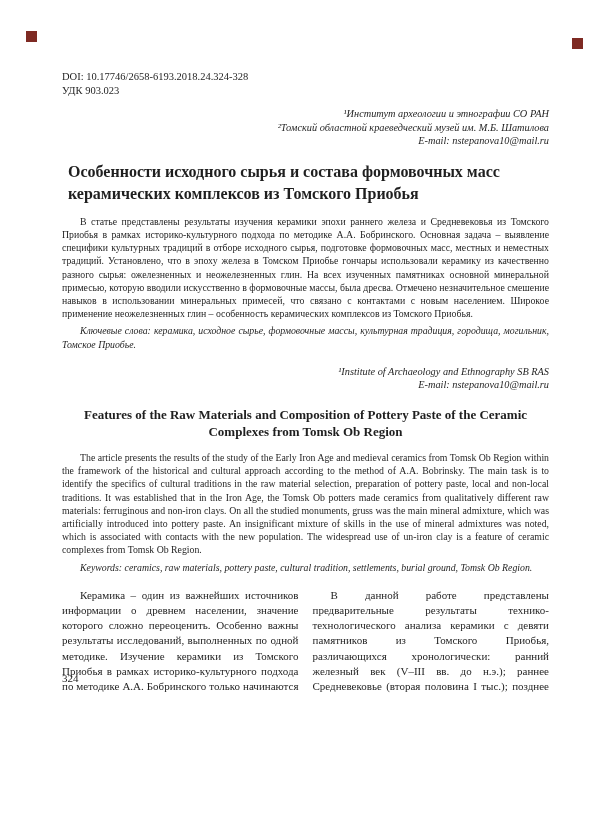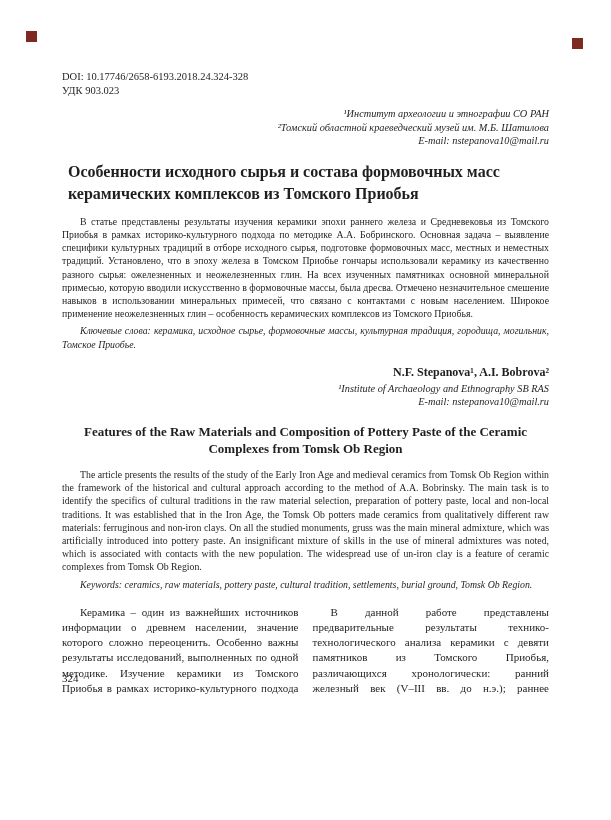--- a/index.html
+++ b/index.html
@@ -73,21 +73,20 @@
       <div>²Томский областной краеведческий музей им. М.Б. Шатилова</div>
       <div>E-mail: nstepanova10@mail.ru</div>
     </div>
 
     <h1 class="title-ru">Особенности исходного сырья и состава формовочных масс керамических комплексов из Томского Приобья</h1>
 
     <p class="abstract">В статье представлены результаты изучения керамики эпохи раннего железа и Средневековья из Томского Приобья в рамках историко-культурного подхода по методике А.А. Бобринского. Основная задача – выявление специфики культурных традиций в отборе исходного сырья, подготовке формовочных масс, местных и неместных традиций. Установлено, что в эпоху железа в Томском Приобье гончары использовали керамику из качественно разного сырья: ожелезненных и неожелезненных глин. На всех изученных памятниках основной минеральной примесью, которую вводили искусственно в формовочные массы, была дресва. Отмечено незначительное смешение навыков в использовании минеральных примесей, что связано с контактами с новым населением. Широкое применение неожелезненных глин – особенность керамических комплексов из Томского Приобья.</p>
 
     <p class="keywords"><span>Ключевые слова:</span><span> керамика, исходное сырье, формовочные массы, культурная традиция, городища, могильник, Томское Приобье.</span></p>
 
-    <div class="authors">N.F. Stepanova¹, A.I. Bobrova²</div>
     <div class="affil">
       <div>¹Institute of Archaeology and Ethnography SB RAS</div>
       <div>E-mail: nstepanova10@mail.ru</div>
     </div>
 
     <h2 class="title-en">Features of the Raw Materials and Composition of Pottery Paste of the Ceramic Complexes from Tomsk Ob Region</h2>
 
     <p class="abstract">The article presents the results of the study of the Early Iron Age and medieval ceramics from Tomsk Ob Region within the framework of the historical and cultural approach according to the method of A.A. Bobrinsky. The main task is to identify the specifics of cultural traditions in the raw material selection, preparation of pottery paste, local and non-local traditions. It was established that in the Iron Age, the Tomsk Ob potters made ceramics from qualitatively different raw materials: ferruginous and non-iron clays. On all the studied monuments, gruss was the main mineral admixture, which was artificially introduced into pottery paste. An insignificant mixture of skills in the use of mineral admixtures was noted, which is associated with contacts with the new population. The widespread use of un-iron clay is a feature of ceramic complexes from Tomsk Ob Region.</p>
 
     <p class="keywords"><span>Keywords:</span><span> ceramics, raw materials, pottery paste, cultural tradition, settlements, burial ground, Tomsk Ob Region.</span></p>

